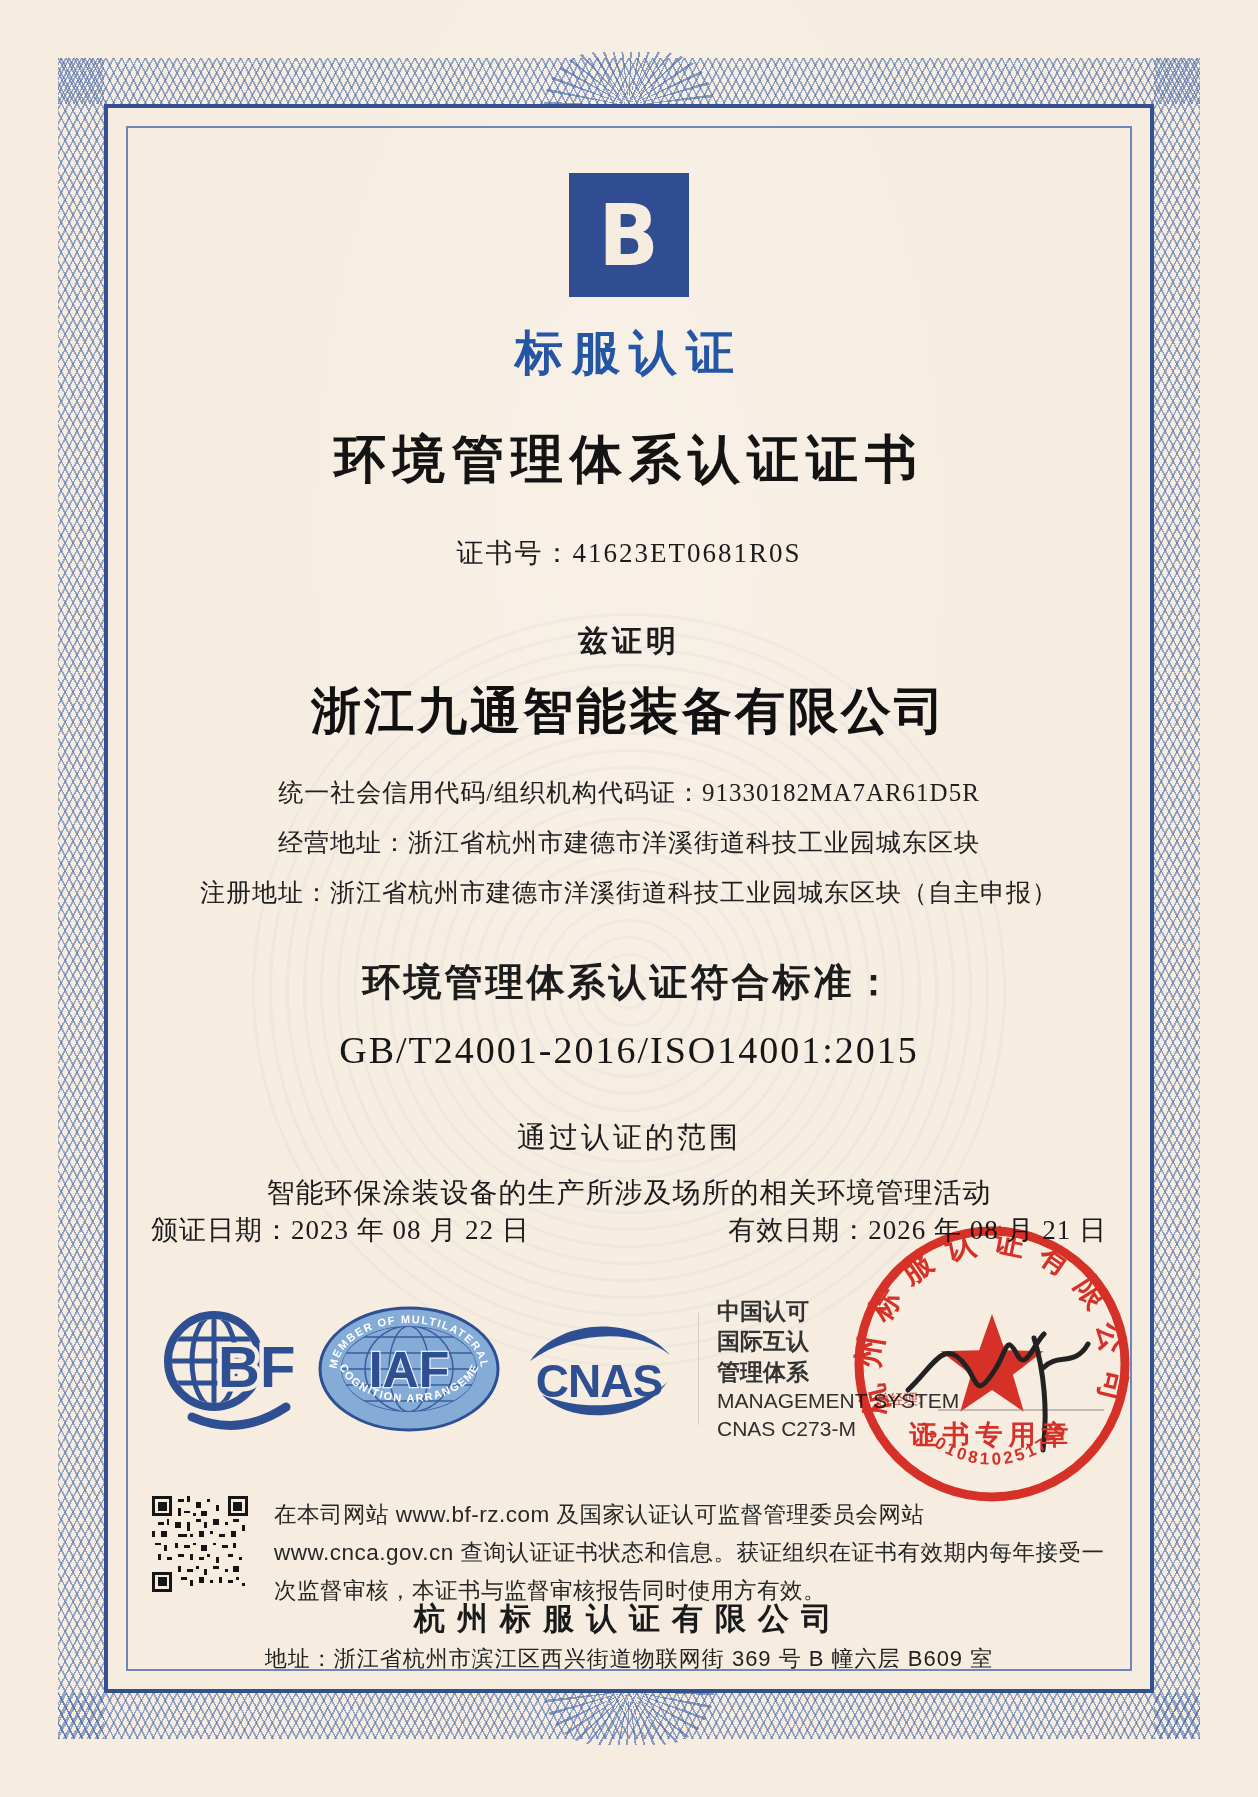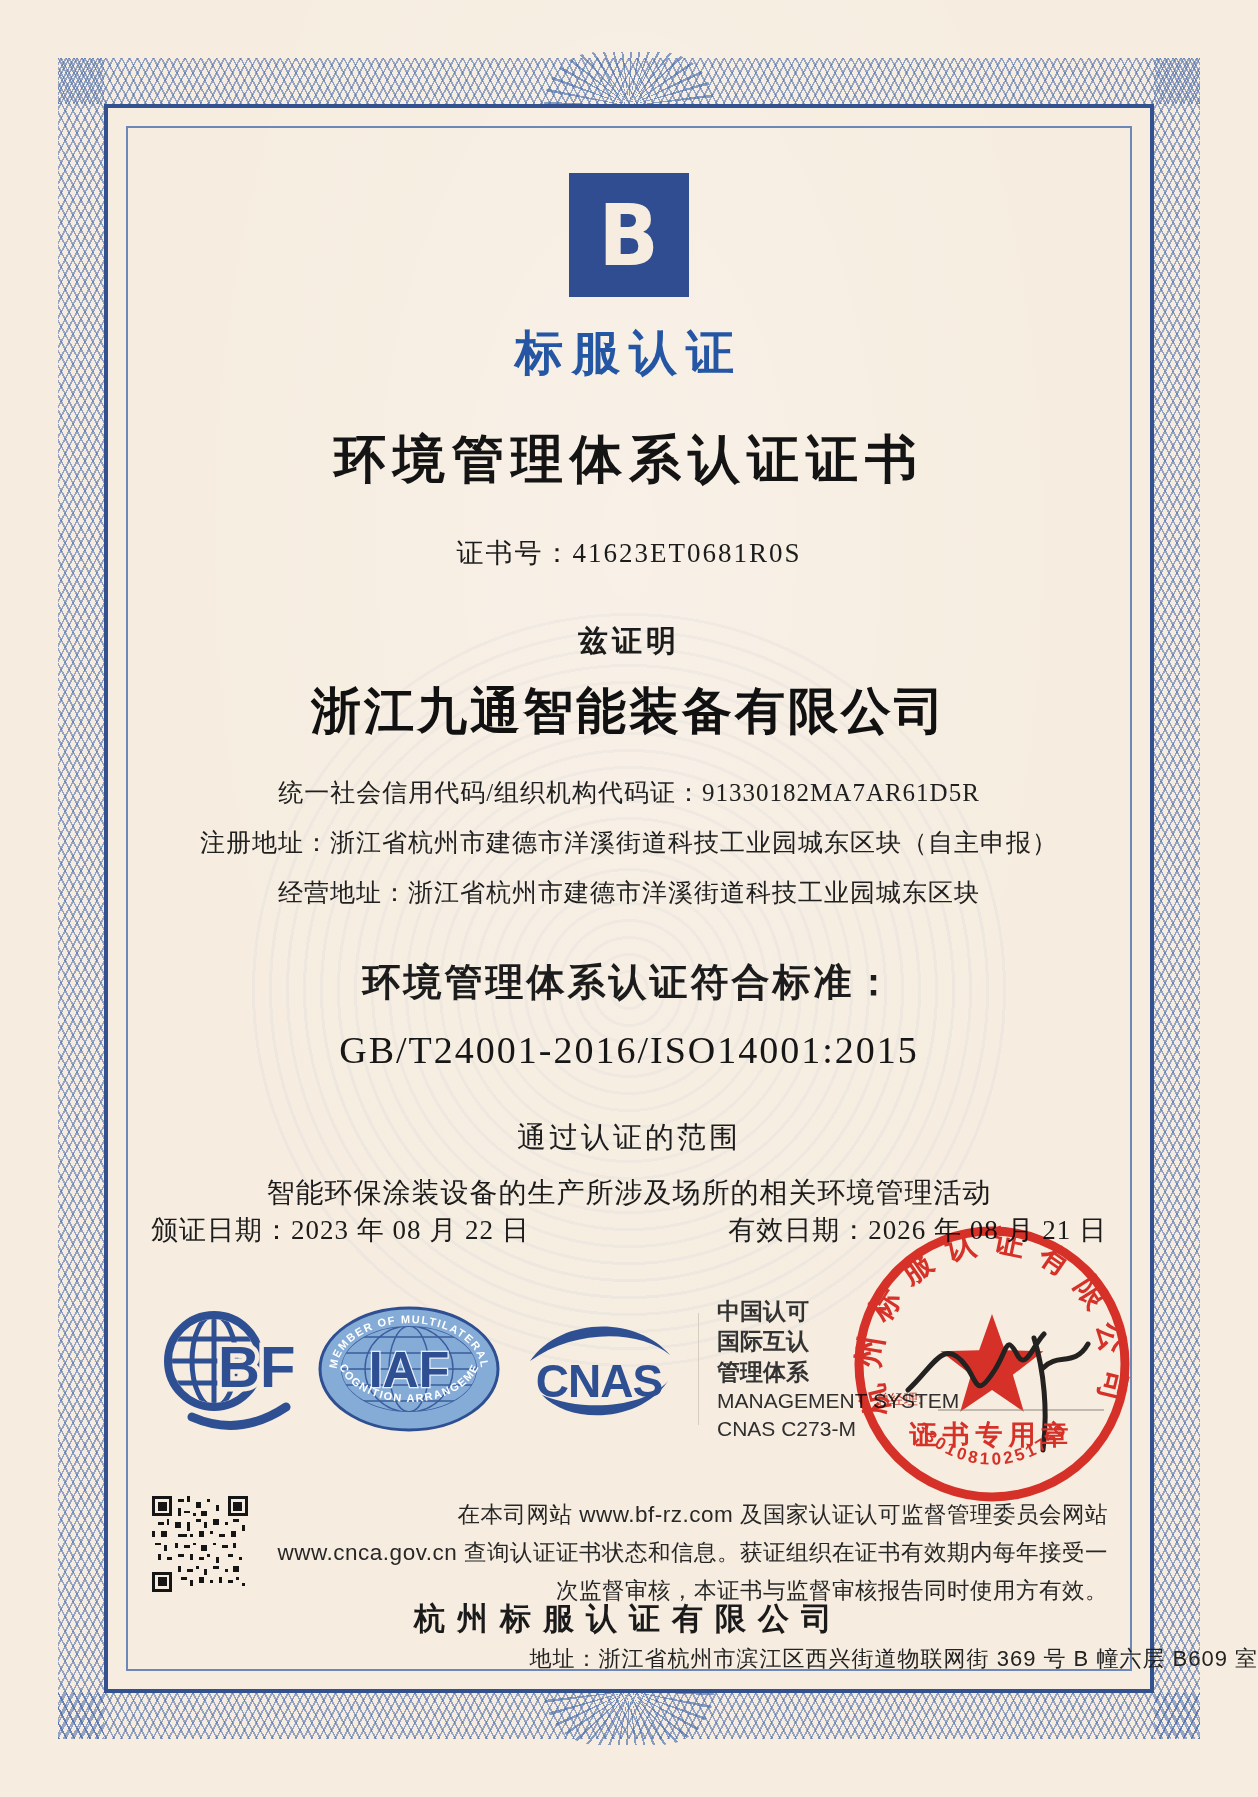--- a/index.html
+++ b/index.html
@@ -61,24 +61,24 @@
   .acc-divider{width:1px;height:112px;background:#d5cdbd;margin:0 18px 0 22px;}
   .acc-text{text-align:left;font-family:"Liberation Sans","DejaVu Sans",sans-serif;color:#333;}
   .acc-text .zh{font-size:23px;line-height:1.32;font-weight:600;}
   .acc-text .en{font-size:21px;line-height:1.32;font-weight:500;color:#2f2f2f;}
   
   .stamp{position:absolute;left:846px;top:1218px;width:292px;height:292px;
     mix-blend-mode:multiply;opacity:.95;}
   
   .footer-row{position:absolute;top:1496px;left:152px;width:956px;display:flex;gap:26px;align-items:flex-start;}
   .notice{font-family:"Liberation Sans","DejaVu Sans",sans-serif;font-size:22.5px;
-    line-height:1.68;color:#272727;text-align:right;letter-spacing:.5px;}
+    line-height:1.68;color:#272727;text-align:left;letter-spacing:.5px;}
   .issuer{position:absolute;top:1598px;left:0;width:100%;text-align:center;
     font-size:31px;font-weight:800;letter-spacing:12px;color:#1a1a1a;}
-  .issuer-addr{position:absolute;top:1644px;left:0;width:100%;text-align:right;
+  .issuer-addr{position:absolute;top:1644px;left:0;width:100%;text-align:center;
     font-family:"Liberation Sans","DejaVu Sans",sans-serif;font-size:22px;color:#222;letter-spacing:1px;}
 </style>
 </head>
 <body>
 
 <div class="page">
 
   <div class="mesh top"></div>
   <div class="mesh bottom"></div>
   <div class="mesh left"></div>
@@ -96,22 +96,22 @@
     <div class="brand-name sans">标服认证</div>
 
     <div class="cert-title sans">环境管理体系认证证书</div>
 
     <div class="cert-no"><span>证书号：</span><span>41623ET0681R0S</span></div>
 
     <div class="hereby sans">兹证明</div>
     <div class="company sans">浙江九通智能装备有限公司</div>
 
     <div class="info-line first">统一社会信用代码/组织机构代码证：91330182MA7AR61D5R</div>
+    <div class="info-line">经营地址：浙江省杭州市建德市洋溪街道科技工业园城东区块</div>
     <div class="info-line">注册地址：浙江省杭州市建德市洋溪街道科技工业园城东区块（自主申报）</div>
-    <div class="info-line">经营地址：浙江省杭州市建德市洋溪街道科技工业园城东区块</div>
 
     <div class="std-heading sans">环境管理体系认证符合标准：</div>
     <div class="std-code">GB/T24001-2016/ISO14001:2015</div>
 
     <div class="scope-heading">通过认证的范围</div>
     <div class="scope-text">智能环保涂装设备的生产所涉及场所的相关环境管理活动</div>
 
     <div class="dates">
       <span>颁证日期：2023 年 08 月 22 日</span>
       <span>有效日期：2026 年 08 月 21 日</span>

